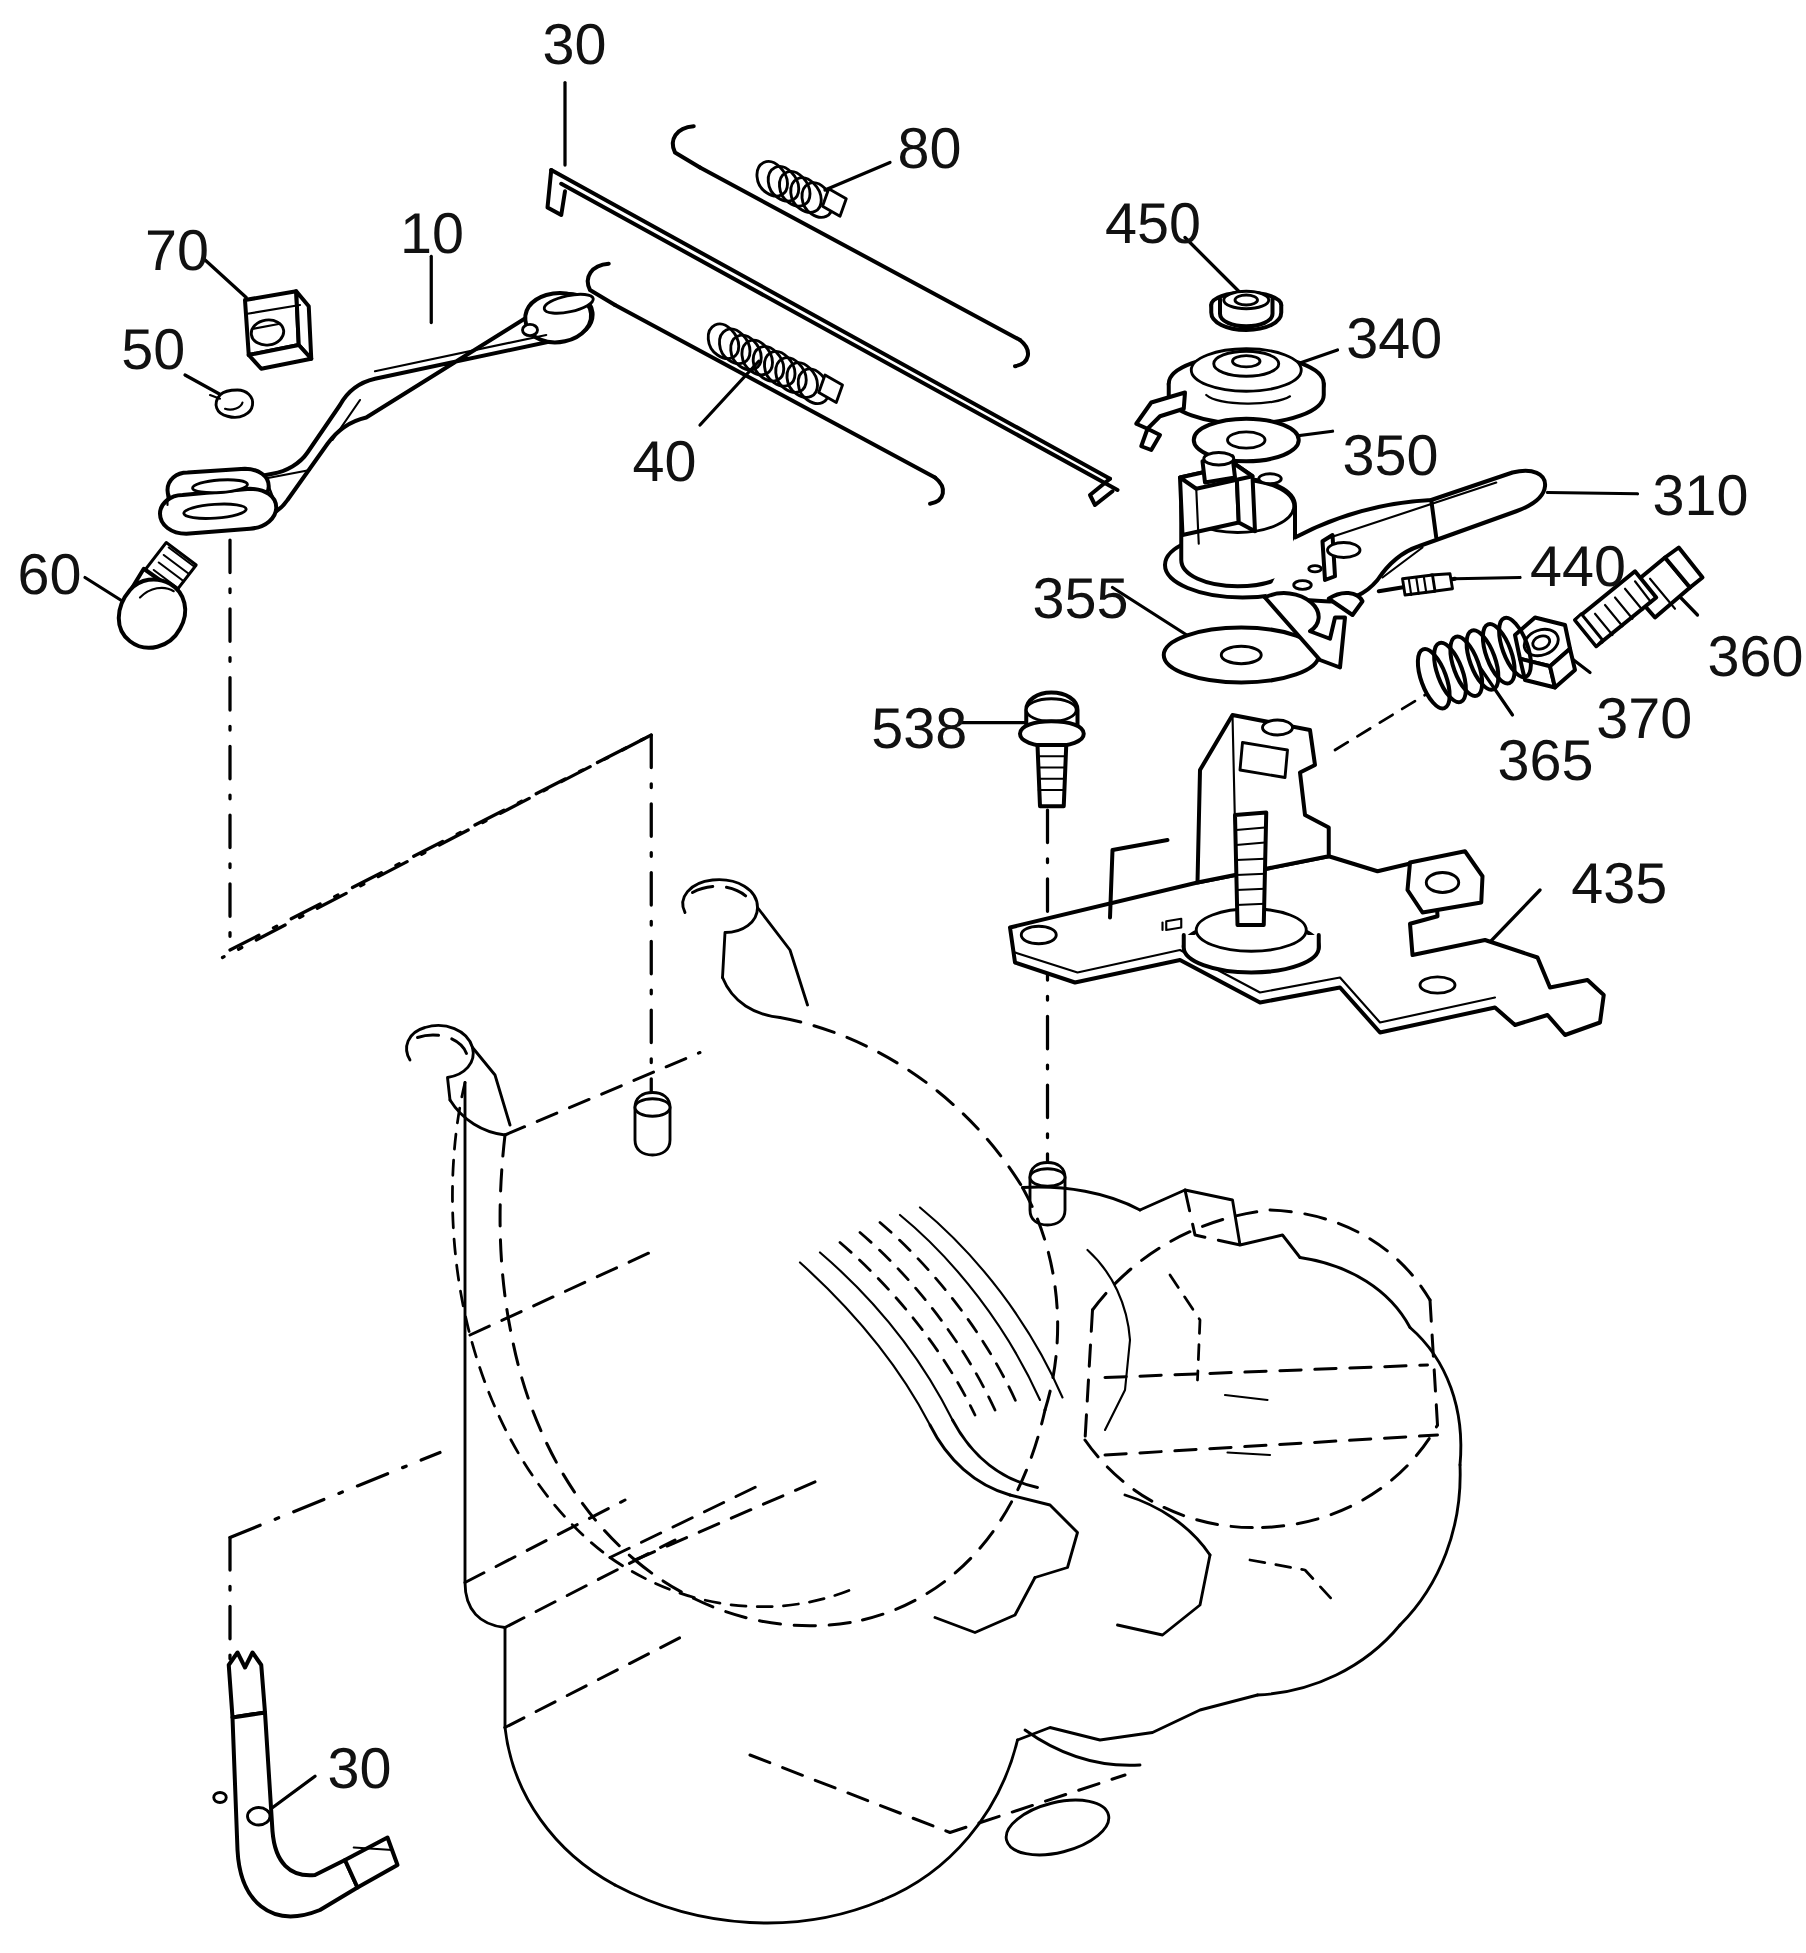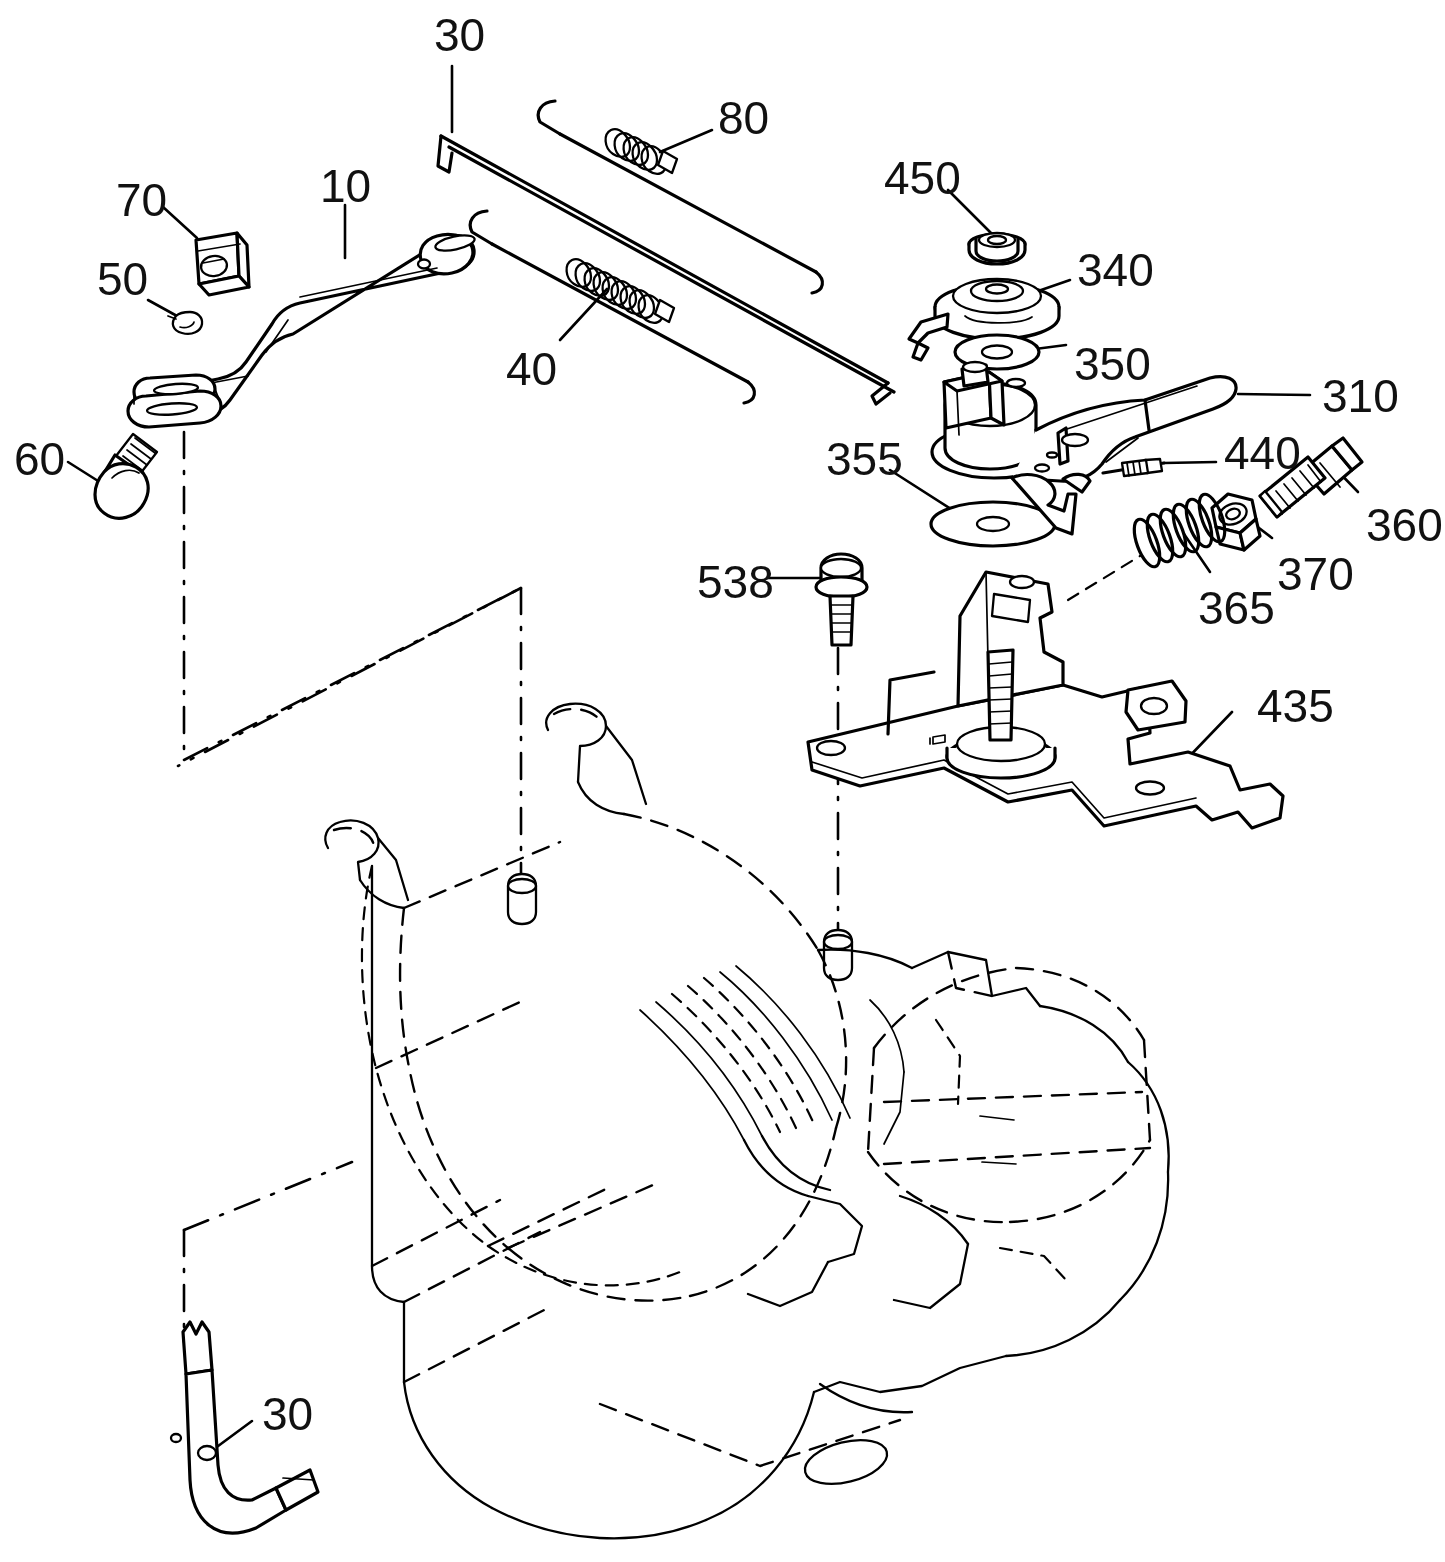--- a/index.html
+++ b/index.html
@@ -475,21 +475,21 @@
 <span class="lbl lbl-lg" style="left:262px;top:1391px;">30</span>
 <span class="lbl lbl-lg" style="left:434px;top:12px;">30</span>
 <span class="lbl lbl-lg" style="left:506px;top:346px;">40</span>
 <span class="lbl lbl-lg" style="left:97px;top:256px;">50</span>
 <span class="lbl lbl-lg" style="left:14px;top:436px;">60</span>
 <span class="lbl lbl-lg" style="left:116px;top:177px;">70</span>
 <span class="lbl lbl-lg" style="left:718px;top:95px;text-align:center;">80</span>
 <span class="lbl lbl-lg" style="left:1322px;top:373px;">310</span>
 <span class="lbl lbl-lg" style="left:1077px;top:247px;">340</span>
 <span class="lbl lbl-lg" style="left:1074px;top:315px;margin-top:26px;">350</span>
-<span class="lbl lbl-lg" style="left:826px;top:436px;">355</span>
+<span class="lbl lbl-lg" style="left:826px;top:455px;">355</span>
 <span class="lbl lbl-lg" style="left:1366px;top:502px;">360</span>
 <span class="lbl lbl-lg" style="left:1198px;top:585px;">365</span>
 <span class="lbl lbl-lg" style="left:1277px;top:551px;">370</span>
 <span class="lbl lbl-lg" style="left:1237px;top:683px;margin-left:20px;">435</span>
 <span class="lbl lbl-lg" style="left:1224px;top:430px;">440</span>
 <span class="lbl lbl-lg" style="left:884px;top:155px;">450</span>
 <span class="lbl lbl-lg" style="left:697px;top:559px;">538</span>
 
 </div>
 

